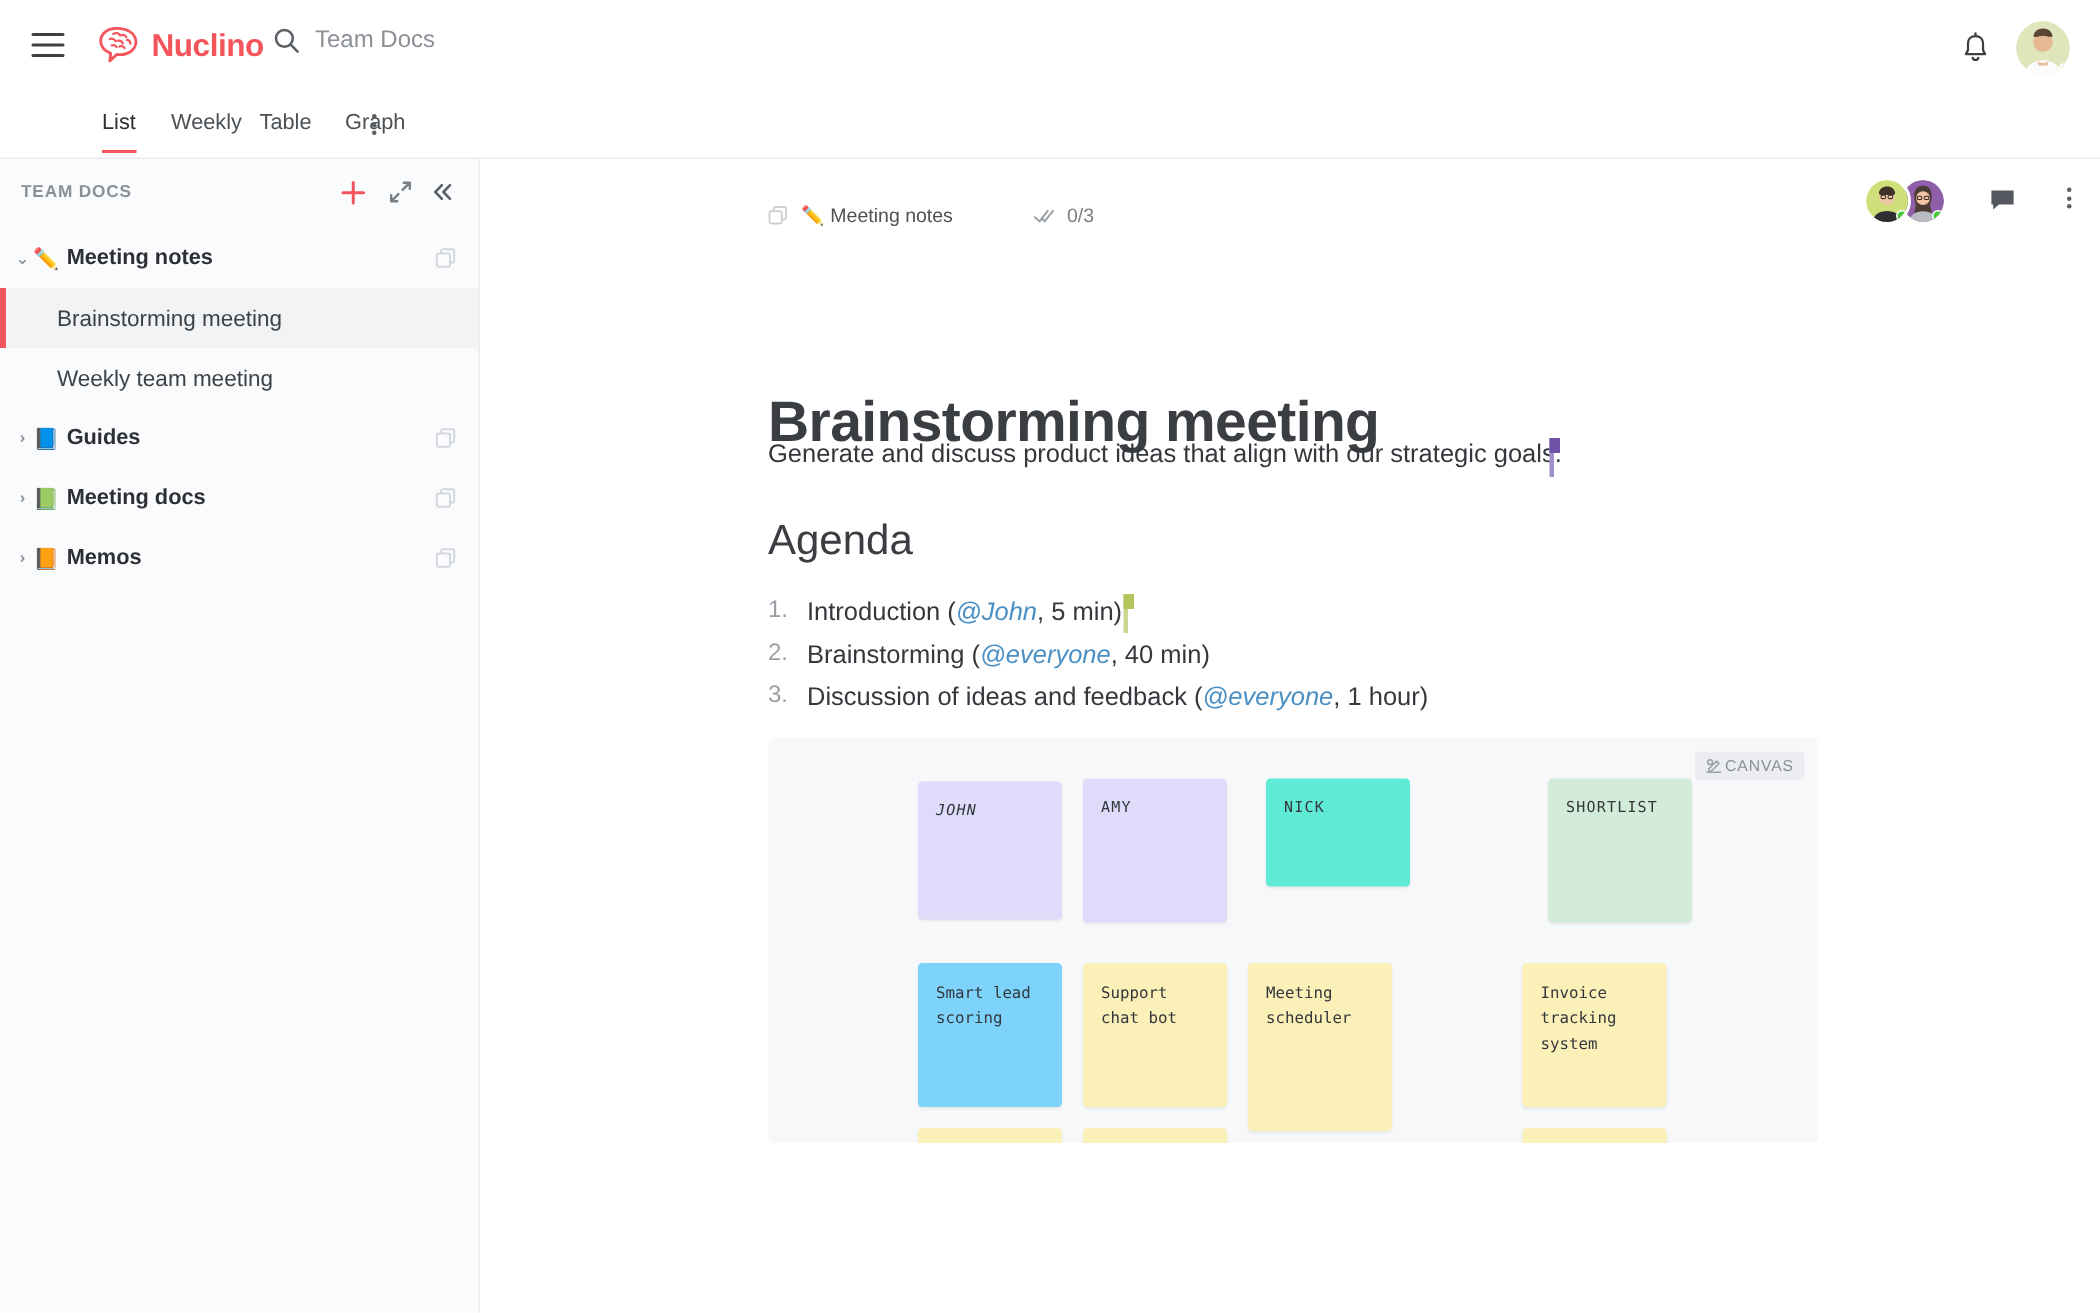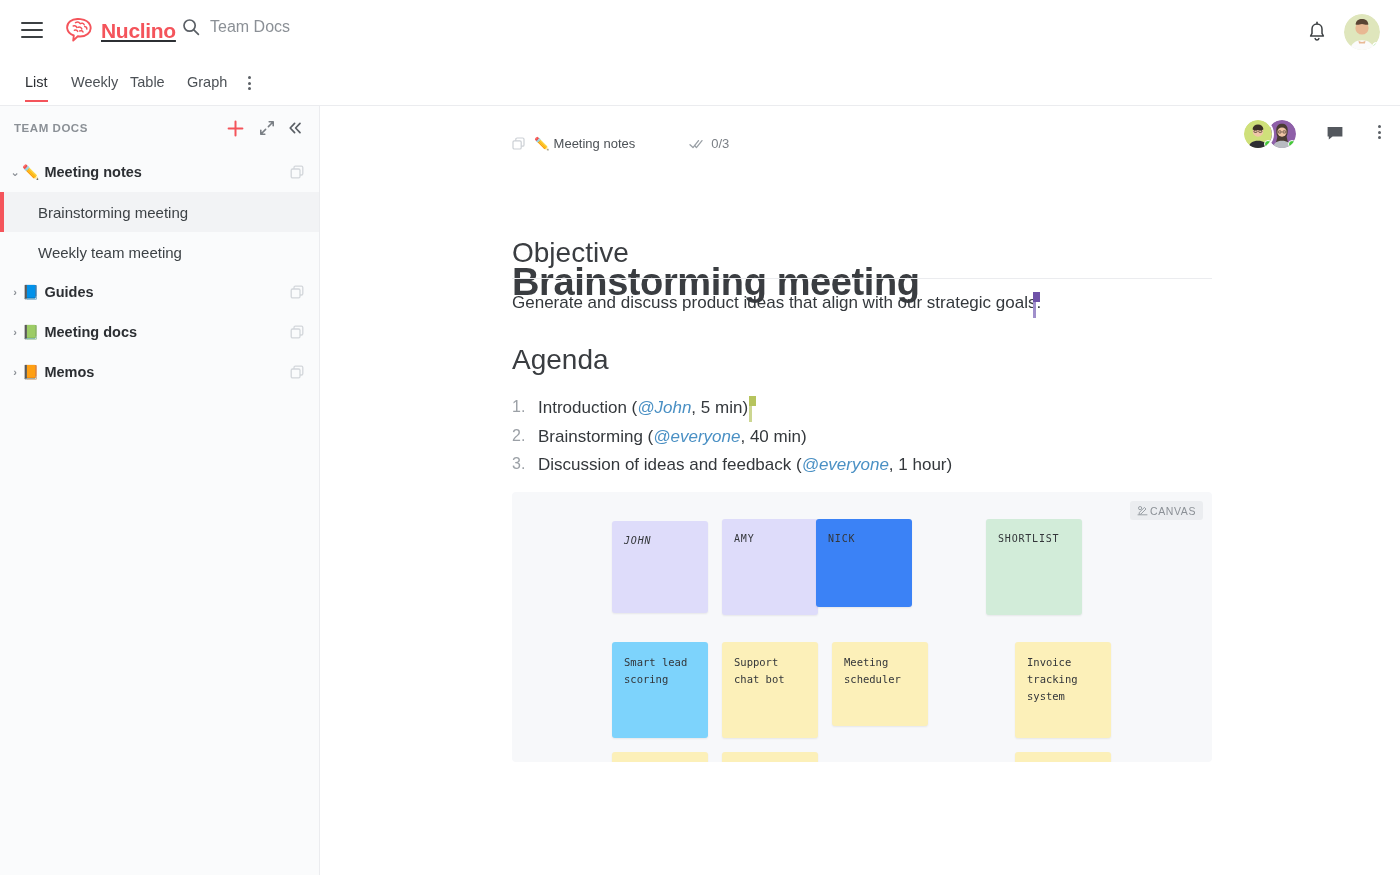--- a/index.html
+++ b/index.html
@@ -21,21 +21,21 @@
   .hamburger {
     position: absolute; left: 21px; top: 22px;
     width: 22px; height: 20px; cursor: pointer;
   }
   .hamburger span {
     display: block; height: 2px; background: #3c4043; border-radius: 1px;
     margin-bottom: 5px;
   }
   .logo {
     position: absolute; left: 66px; top: 18px;
-    display: flex; align-items: center; gap: 7px; cursor: pointer; text-decoration: underline;
+    display: flex; align-items: center; gap: 7px; cursor: pointer;
   }
   .logo-mark { width: 28px; height: 26px; display: block; }
   .logo-text {
     font-size: 21px; font-weight: bold; color: #f4545b; letter-spacing: -0.3px;
   }
   .searchbox {
     position: absolute; left: 182px; top: 18px;
     display: flex; align-items: center; gap: 10px; cursor: text;
   }
   .search-icon { width: 18px; height: 18px; display: block; }
@@ -52,21 +52,21 @@
     background: #46c93a; border: 2px solid #fff; right: -1px; bottom: -1px;
   }
 
   
   .tabrow {
     position: absolute; top: 64px; left: 0; width: 1400px; height: 42px;
     border-bottom: 1px solid #ebecef;
   }
   .tab {
     position: absolute; top: 10px; font-size: 14.5px; color: #4c5156;
-    cursor: pointer; padding-bottom: 10px;
+    cursor: pointer; padding-bottom: 10px; margin-left: 43px;
   }
   .tab.active { color: #2c2f33; border-bottom: 2px solid #f4545b; }
   .tab-more {
     position: absolute; top: 12px; left: 243px; cursor: pointer;
     width: 12px; height: 16px;
   }
   .dots-v { display: block; width: 3px; height: 3px; border-radius: 50%; background: #5a5f65; margin: 0 auto 2.5px; }
   .saved-label {
     position: absolute; top: 75px; right: 20px;
     font-size: 14px; color: #6b7076;
@@ -372,21 +372,20 @@
       <svg class="bc-tasks-icon" viewBox="0 0 15 12">
         <path d="M1 6.8 4 9.6 9.5 2.6" fill="none" stroke="#9aa0a6" stroke-width="1.3" stroke-linecap="round" stroke-linejoin="round"></path>
         <path d="M5.6 7.4 7.4 9.6 13 2.6" fill="none" stroke="#9aa0a6" stroke-width="1.3" stroke-linecap="round" stroke-linejoin="round"></path>
       </svg>
       <span>0/3</span>
     </span>
   </div>
 
   <div class="doc-title">Brainstorming meeting</div>
 
-  <div class="h2 objective">Objective</div>
   <div class="para">
     <span>Generate and discuss product ideas that align with our strategic goals.</span>
   </div>
 
   <div class="cursor-flag" style="left:713px;top:186px">
     <div class="flag" style="background:#6f52a8"></div>
     <div class="stem" style="background:#a08fcb"></div>
   </div>
 
   <div class="h2 agenda">Agenda</div>
@@ -413,24 +412,24 @@
       <svg viewBox="0 0 11 11">
         <path d="M1 9.8h9" stroke="#9aa0a6" stroke-width="1" stroke-linecap="round"></path>
         <path d="M2.2 7.6 7.4 2.4l1.6 1.6-5.2 5.2H2.2Z" fill="none" stroke="#9aa0a6" stroke-width="1" stroke-linejoin="round"></path>
         <circle cx="3.1" cy="3.1" r="1.6" fill="none" stroke="#9aa0a6" stroke-width="1"></circle>
       </svg>
       <span>CANVAS</span>
     </div>
     <div id="canvas-notes">
         <div class="note header-note" style="left: 100px; top: 29px; width: 96px; height: 92px; background: rgb(222, 220, 250); font-style: italic;">JOHN</div>
         <div class="note header-note" style="left: 210px; top: 27px; width: 96px; height: 96px; background: rgb(222, 220, 250);">AMY</div>
-        <div class="note header-note" style="left: 304px; top: 27px; width: 96px; height: 88px; background: #3b82f6;">NICK</div>
-        <div class="note header-note" style="left: 474px; top: 27px; width: 96px; height: 96px; background: rgb(210, 236, 217);">SHORTLIST</div>
+        <div class="note header-note" style="left: 332px; top: 27px; width: 96px; height: 72px; background: #5eead4;">NICK</div>
+        <div class="note header-note" style="left: 520px; top: 27px; width: 96px; height: 96px; background: rgb(210, 236, 217);">SHORTLIST</div>
         <div class="note" style="left: 100px; top: 150px; width: 96px; height: 96px; background: #7dd3fc;">Smart lead scoring</div>
         <div class="note" style="left: 210px; top: 150px; width: 96px; height: 96px; background: rgb(252, 240, 185);">Support chat bot</div>
-        <div class="note" style="left: 320px; top: 150px; width: 96px; height: 84px; background: rgb(252, 240, 185);">Meeting scheduler</div>
+        <div class="note" style="left: 320px; top: 150px; width: 96px; height: 112px; background: rgb(252, 240, 185);">Meeting scheduler</div>
         <div class="note" style="left: 503px; top: 150px; width: 96px; height: 96px; background: rgb(252, 240, 185);">Invoice tracking system</div>
         <div class="note" style="left: 100px; top: 260px; width: 96px; height: 96px; background: rgb(252, 240, 185);">Expense tracker</div>
         <div class="note" style="left: 210px; top: 260px; width: 96px; height: 96px; background: rgb(252, 240, 185);">Staff rotation planner</div>
         <div class="note" style="left: 503px; top: 260px; width: 96px; height: 96px; background: rgb(252, 240, 185);">Quick survey tool</div>
       </div>
   </div>
 </div>
 
 </body></html>

